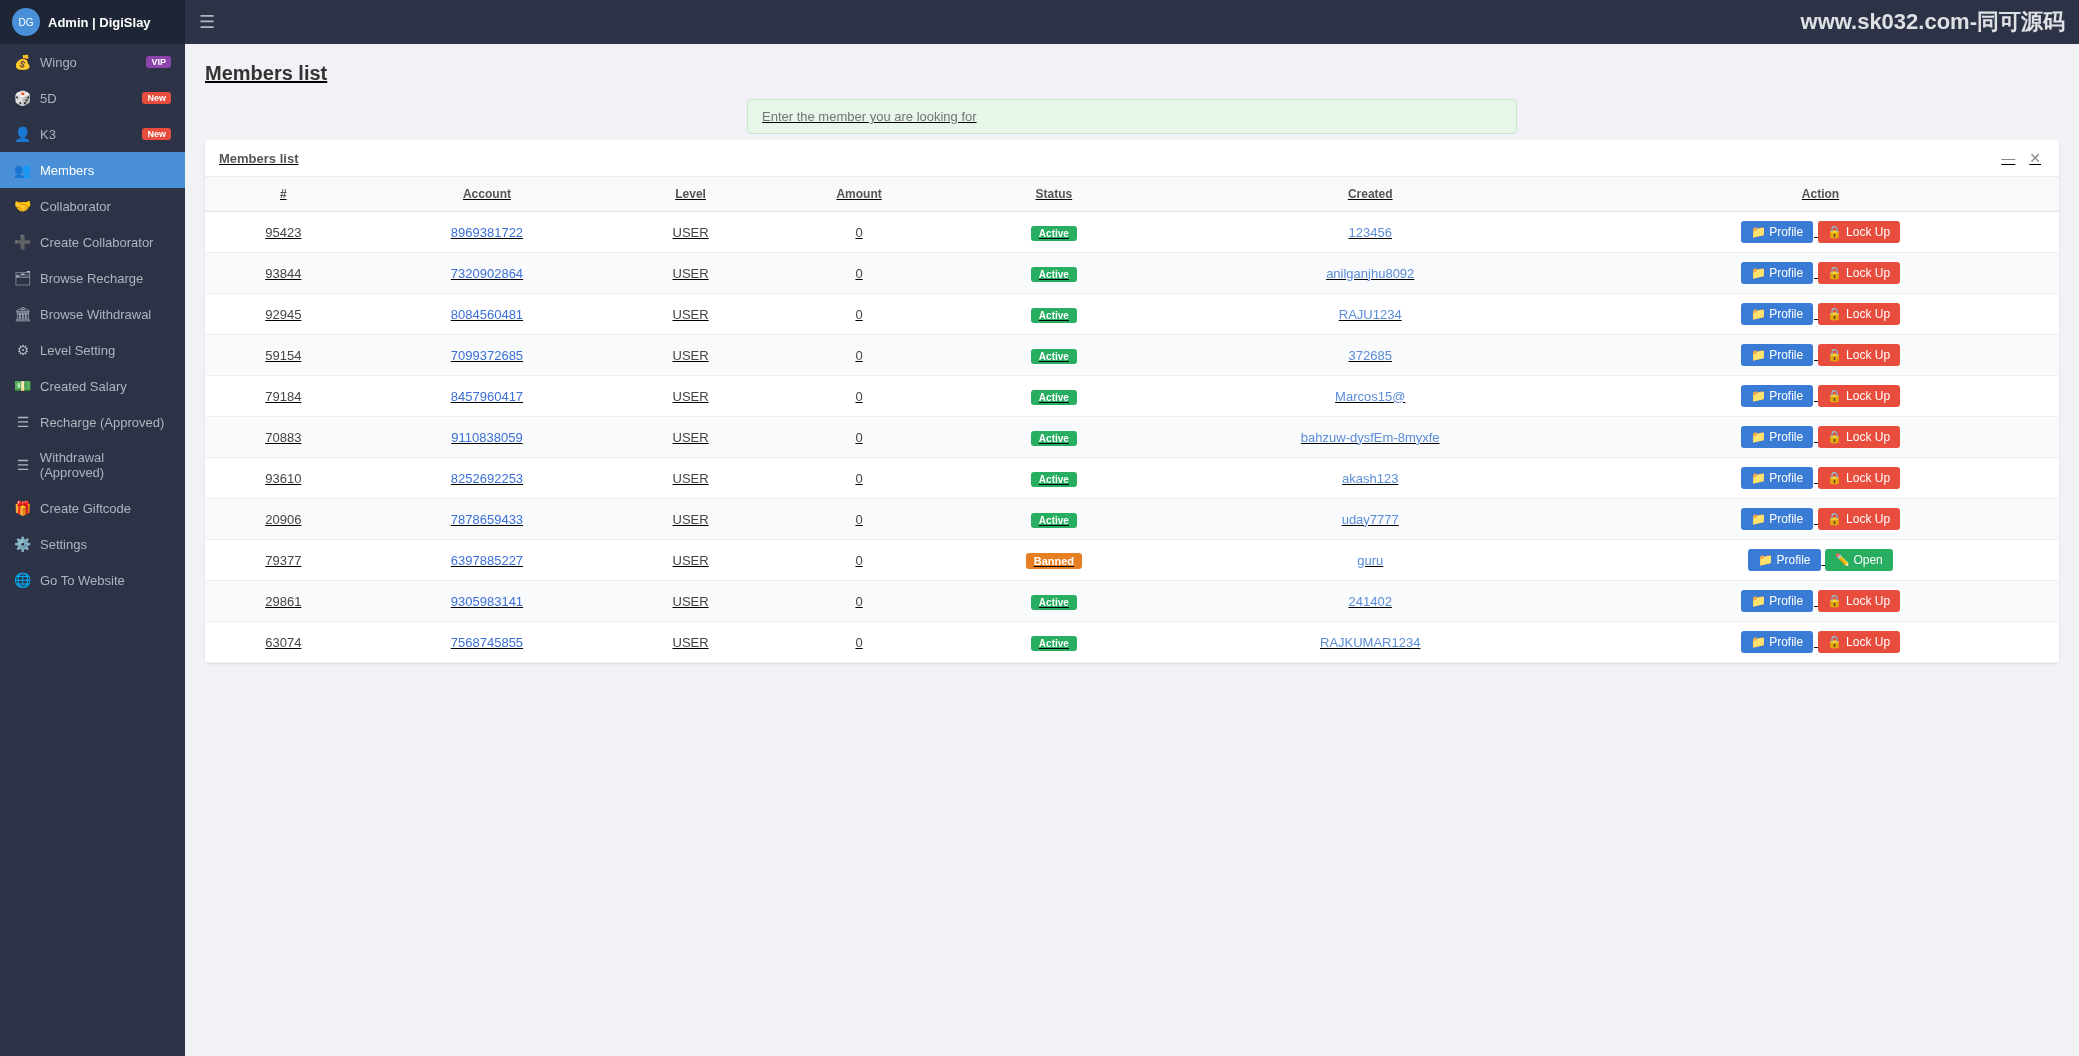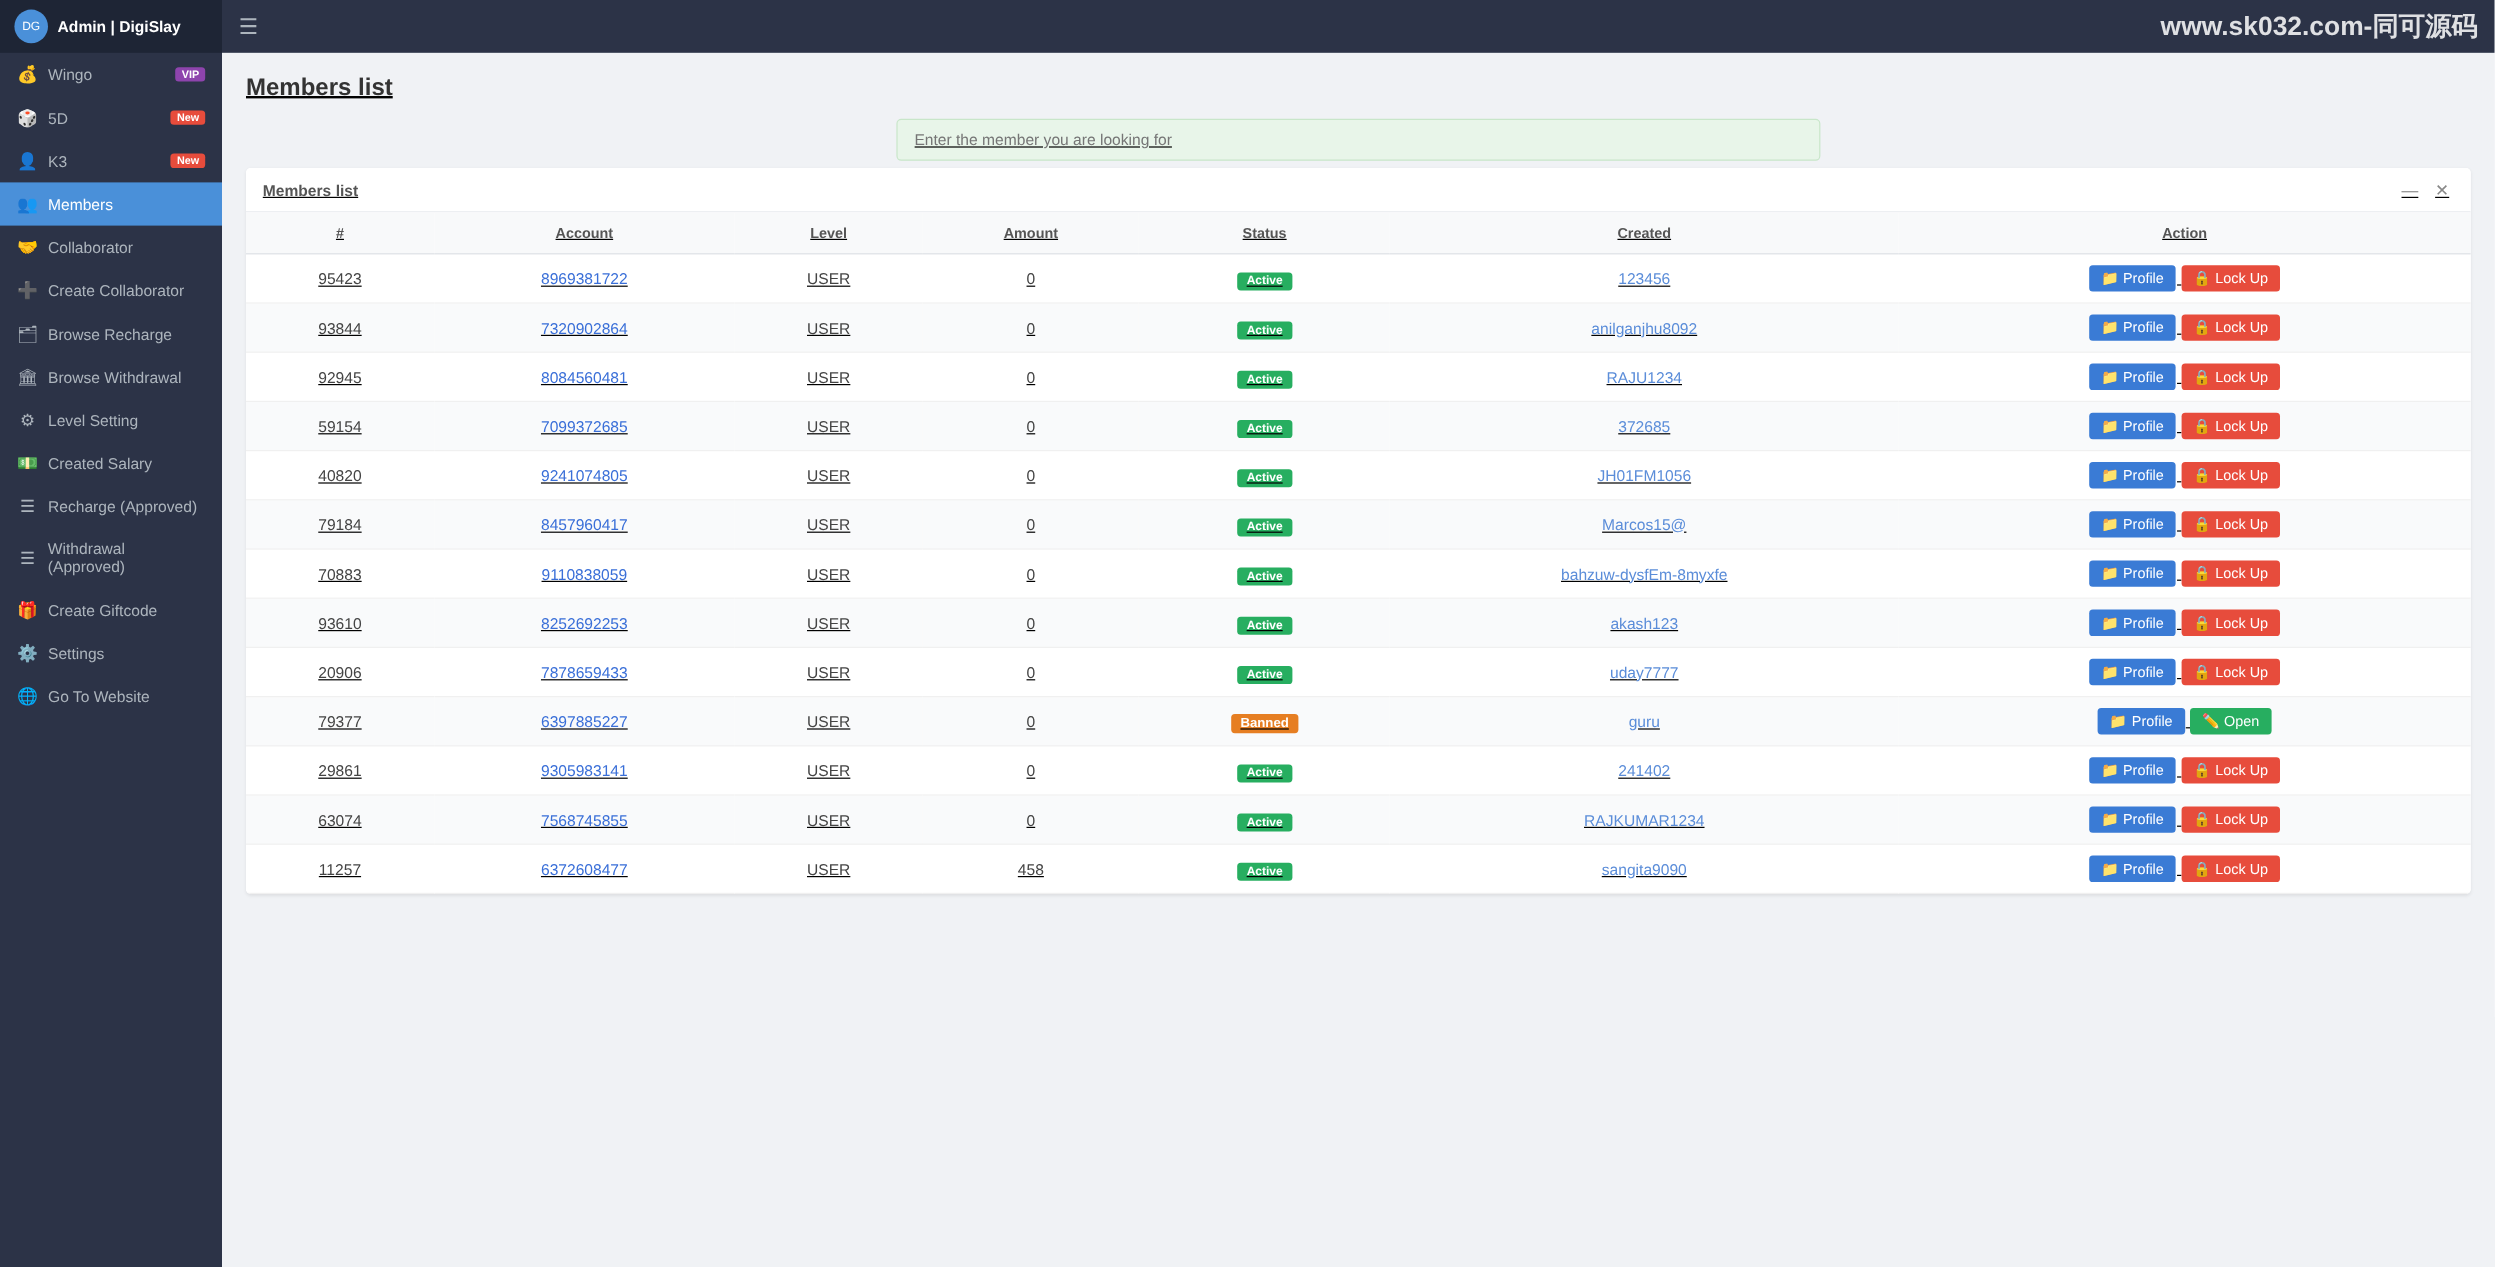--- a/index.html
+++ b/index.html
@@ -349,32 +349,20 @@
       <td>USER</td>
       <td>0</td>
       <td><span class="badge-active">Active</span></td>
       <td><span class="password-link">372685</span></td>
       <td>
         <button class="btn-profile">📁 Profile</button>
         <button class="btn-lockup">🔒 Lock Up</button>
       </td>
     </tr>
             <tr>
-      <td>40820</td>
-      <td><a class="account-link">9241074805</a></td>
-      <td>USER</td>
-      <td>0</td>
-      <td><span class="badge-active">Active</span></td>
-      <td><span class="password-link">JH01FM1056</span></td>
-      <td>
-        <button class="btn-profile">📁 Profile</button>
-        <button class="btn-lockup">🔒 Lock Up</button>
-      </td>
-    </tr>
-            <tr>
       <td>79184</td>
       <td><a class="account-link">8457960417</a></td>
       <td>USER</td>
       <td>0</td>
       <td><span class="badge-active">Active</span></td>
       <td><span class="password-link">Marcos15@</span></td>
       <td>
         <button class="btn-profile">📁 Profile</button>
         <button class="btn-lockup">🔒 Lock Up</button>
       </td>
@@ -444,29 +432,17 @@
       <td><a class="account-link">7568745855</a></td>
       <td>USER</td>
       <td>0</td>
       <td><span class="badge-active">Active</span></td>
       <td><span class="password-link">RAJKUMAR1234</span></td>
       <td>
         <button class="btn-profile">📁 Profile</button>
         <button class="btn-lockup">🔒 Lock Up</button>
       </td>
     </tr>
-            <tr>
-      <td>11257</td>
-      <td><a class="account-link">6372608477</a></td>
-      <td>USER</td>
-      <td>458</td>
-      <td><span class="badge-active">Active</span></td>
-      <td><span class="password-link">sangita9090</span></td>
-      <td>
-        <button class="btn-profile">📁 Profile</button>
-        <button class="btn-lockup">🔒 Lock Up</button>
-      </td>
-    </tr>
           </tbody>
       </table>
     </div>
   </div>
 </div>
 
 </body></html>

